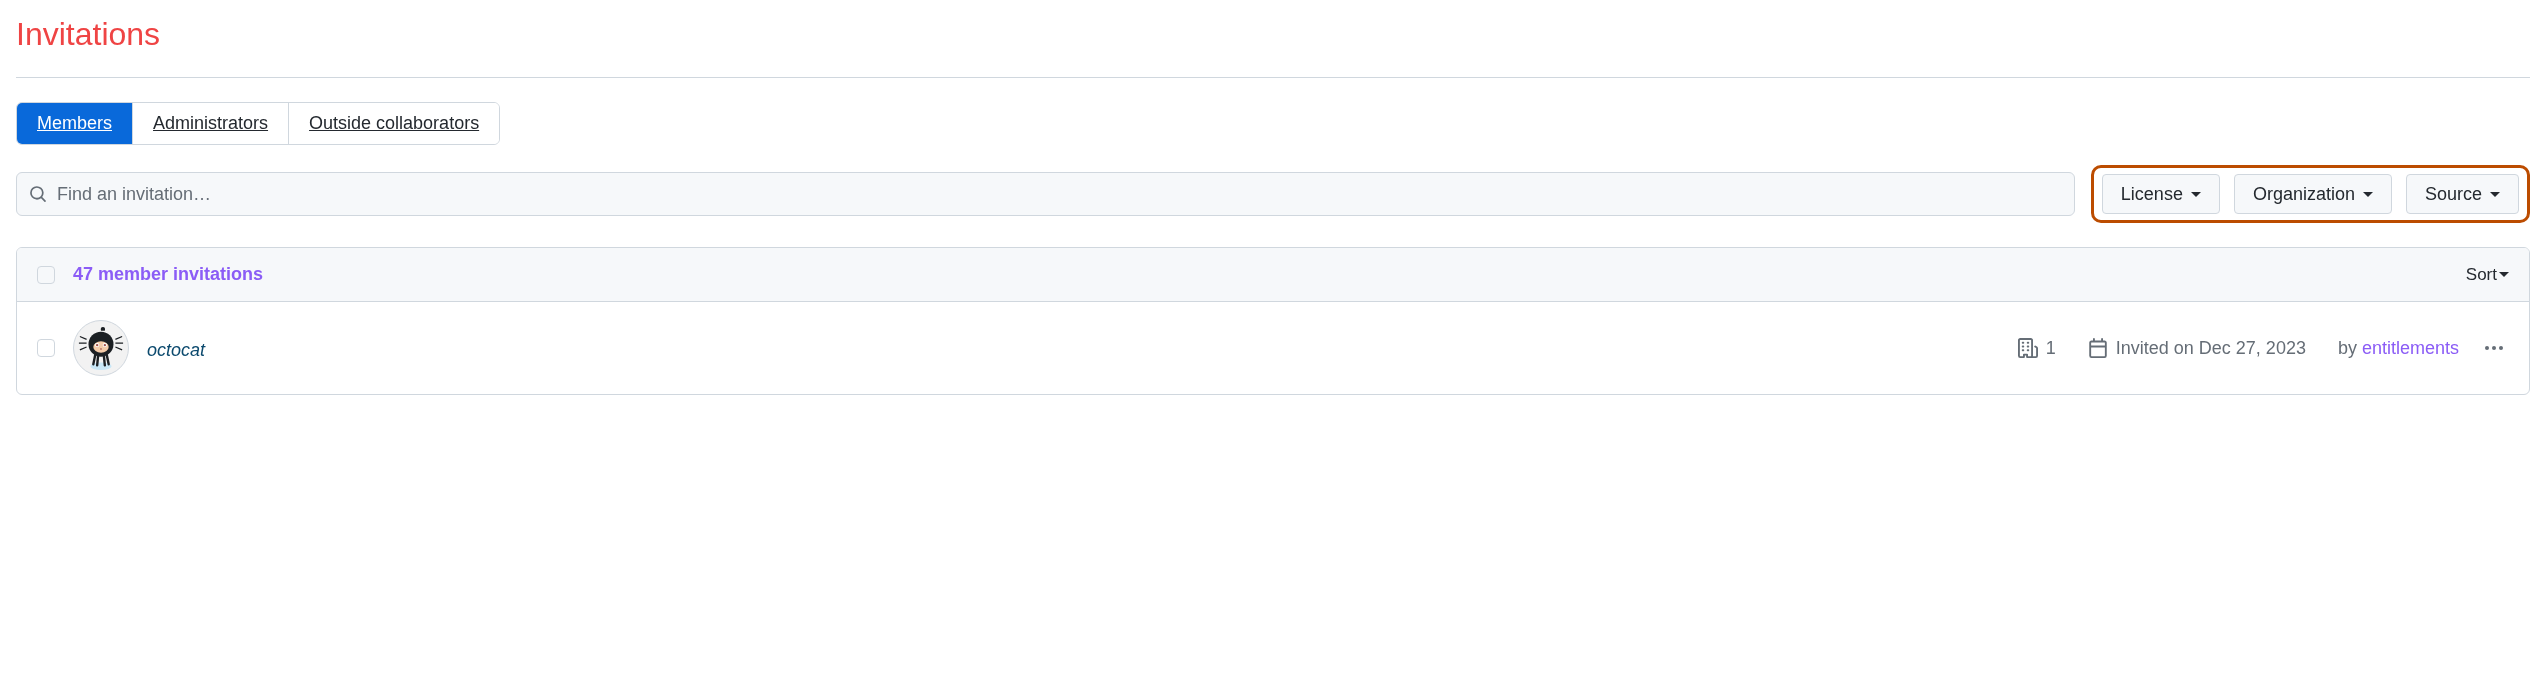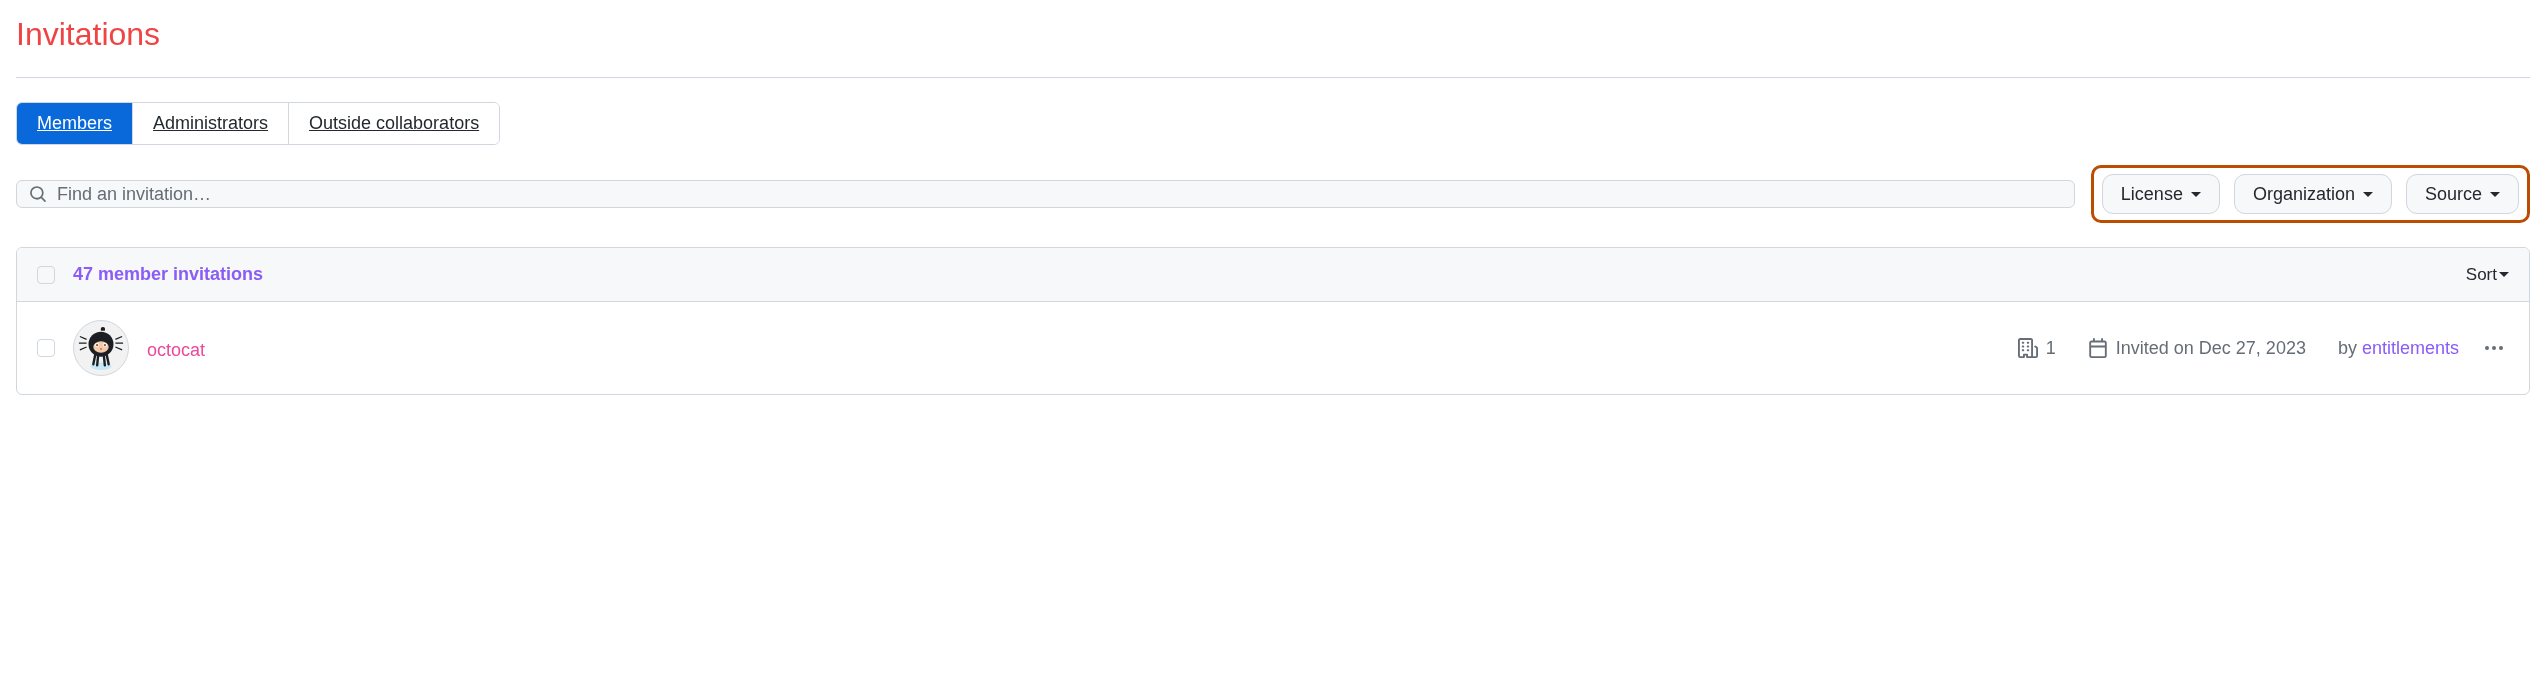--- a/index.html
+++ b/index.html
@@ -56,21 +56,21 @@
     }
     .search-wrapper {
       flex: 1;
       position: relative;
       display: flex;
       align-items: center;
       background: #f6f8fa;
       border: 1px solid #d0d7de;
       border-radius: 6px;
       padding: 8px 12px;
-      height: 28px;
+      height: 44px;
     }
     .search-wrapper svg {
       flex-shrink: 0;
       margin-right: 10px;
     }
     .search-input {
       flex: 1;
       border: none;
       background: transparent;
       font-size: 18px;
@@ -86,21 +86,21 @@
       border: 3px solid #bc4c00;
       border-radius: 10px;
       padding: 6px 8px;
     }
     .filter-btn {
       display: inline-flex;
       align-items: center;
       gap: 6px;
       background: #f6f8fa;
       border: 1px solid #d0d7de;
-      border-radius: 11px;
+      border-radius: 4px;
       padding: 8px 18px;
       font-size: 18px;
       font-weight: 500;
       color: #24292f;
       cursor: pointer;
       height: 40px;
     }
     .caret {
       width: 0;
       height: 0;
@@ -170,22 +170,23 @@
       flex: 1;
     }
     .user-name {
       font-size: 20px;
       font-weight: 600;
       color: #0969da;
       cursor: pointer;
     }
     .user-login {
       font-size: 18px;
-      color: #ec4899;
+      color: #0c4a6e;
       margin-top: 4px;
+      font-style: italic;
     }
     .meta-group {
       display: flex;
       align-items: center;
       gap: 32px;
       color: #656d76;
       font-size: 18px;
     }
     .meta-item {
       display: inline-flex;

